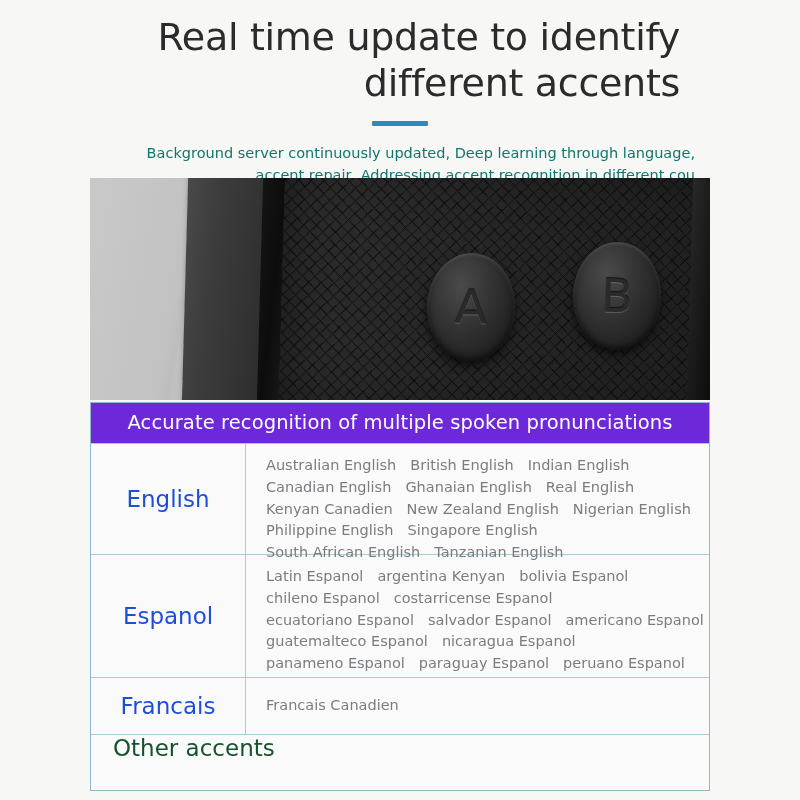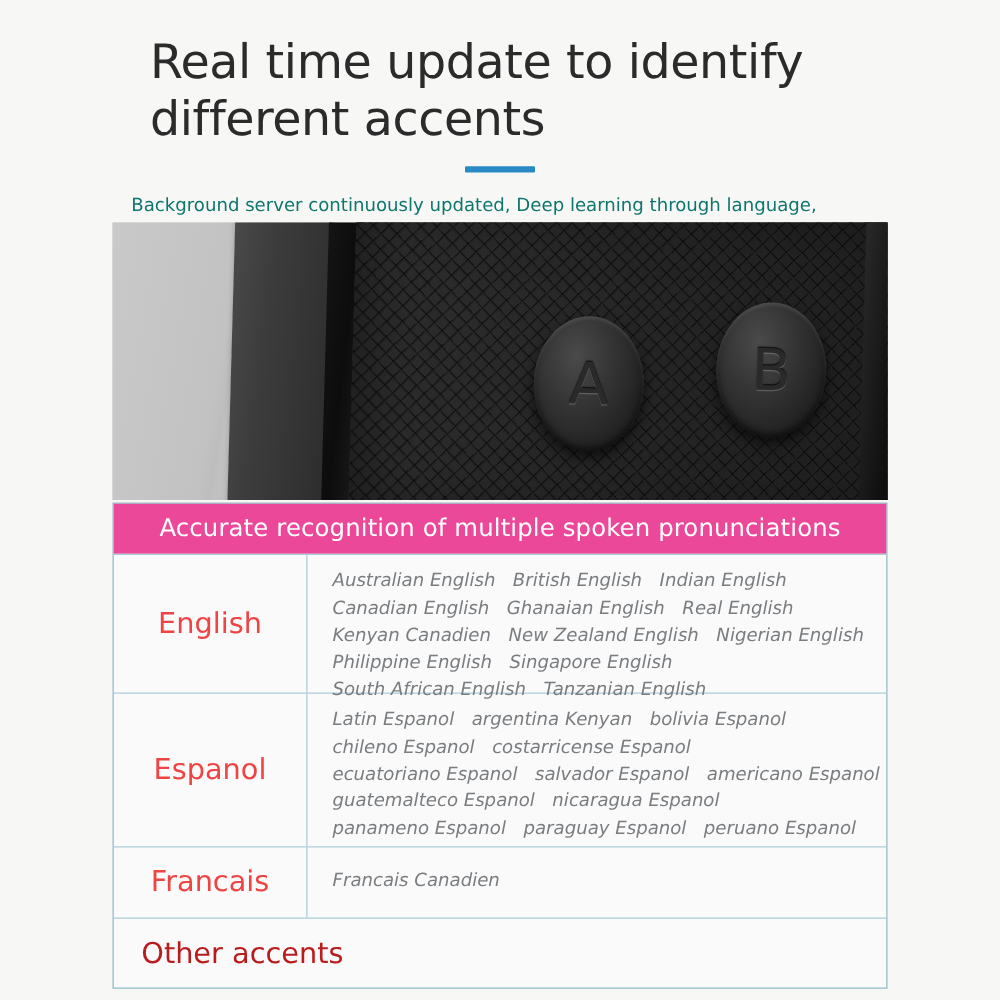--- a/index.html
+++ b/index.html
@@ -10,22 +10,22 @@
     width: 800px;
     height: 800px;
     background: #f7f7f6;
     font-family: "Liberation Sans", sans-serif;
     overflow: hidden;
     position: relative;
   }
 
   
   .header {
-    padding-top: 20px;
-    text-align: left;
+    padding-top: 8px;
+    text-align: right;
   }
   .title {
     font-family: "DejaVu Sans", sans-serif;
     font-size: 38px;
     line-height: 1.22;
     font-weight: 400;
     color: #2b2b2b;
     letter-spacing: -0.3px;
     margin: 0 auto;
     width: 560px;
@@ -131,21 +131,21 @@
   .table {
     position: absolute;
     left: 90px;
     top: 402px;
     width: 620px;
     border: 1px solid #8fb9c6;
     box-sizing: border-box;
     background: #fafafa;
   }
   .banner {
-    background: #ec4899;
+    background: #6d28d9;
     color: #ffffff;
     text-align: center;
     font-family: "DejaVu Sans", sans-serif;
     font-size: 19.5px;
     font-weight: 400;
     height: 40px;
     line-height: 40px;
     letter-spacing: .1px;
     box-sizing: border-box;
   }
@@ -158,57 +158,56 @@
   .cell-lang {
     width: 155px;
     flex: 0 0 155px;
     border-right: 1px solid #a9cdd8;
     display: flex;
     align-items: center;
     justify-content: center;
     box-sizing: border-box;
     font-family: "DejaVu Sans", sans-serif;
     font-size: 23px;
-    color: #ef4444;
+    color: #1d4ed8;
     font-weight: 400;
   }
   .cell-list {
     flex: 1 1 auto;
     padding: 11px 14px 11px 20px;
     box-sizing: border-box;
     font-family: "DejaVu Sans", sans-serif;
     font-size: 14.5px;
     line-height: 1.50;
     color: #7a7d80;
     font-weight: 400;
   }
   .cell-list .ln { display: block; white-space: nowrap; }
-  .cell-list .ln .it { margin-right: 14px; font-style: italic; }
+  .cell-list .ln .it { margin-right: 14px; }
   .cell-list .ln .it:last-child { margin-right: 0; }
 
   .row-english { height: 111px; }
   .row-espanol { height: 123px; }
   .row-francais { height: 57px; }
   .row-francais .cell-list {
     display: flex;
     align-items: center;
     padding-top: 0;
     padding-bottom: 0;
   }
 
   .row-other {
     border-top: 1px solid #a9cdd8;
     height: 56px;
     display: flex;
-    align-items: center;
     padding-left: 22px;
     box-sizing: border-box;
     font-family: "DejaVu Sans", sans-serif;
     font-size: 23px;
-    color: #b91c1c;
+    color: #14532d;
   }
 </style>
 </head>
 <body>
 
 <div class="header">
   <h1 class="title">
     <span>Real time update to identify</span><br>
     <span>different accents</span>
   </h1>

